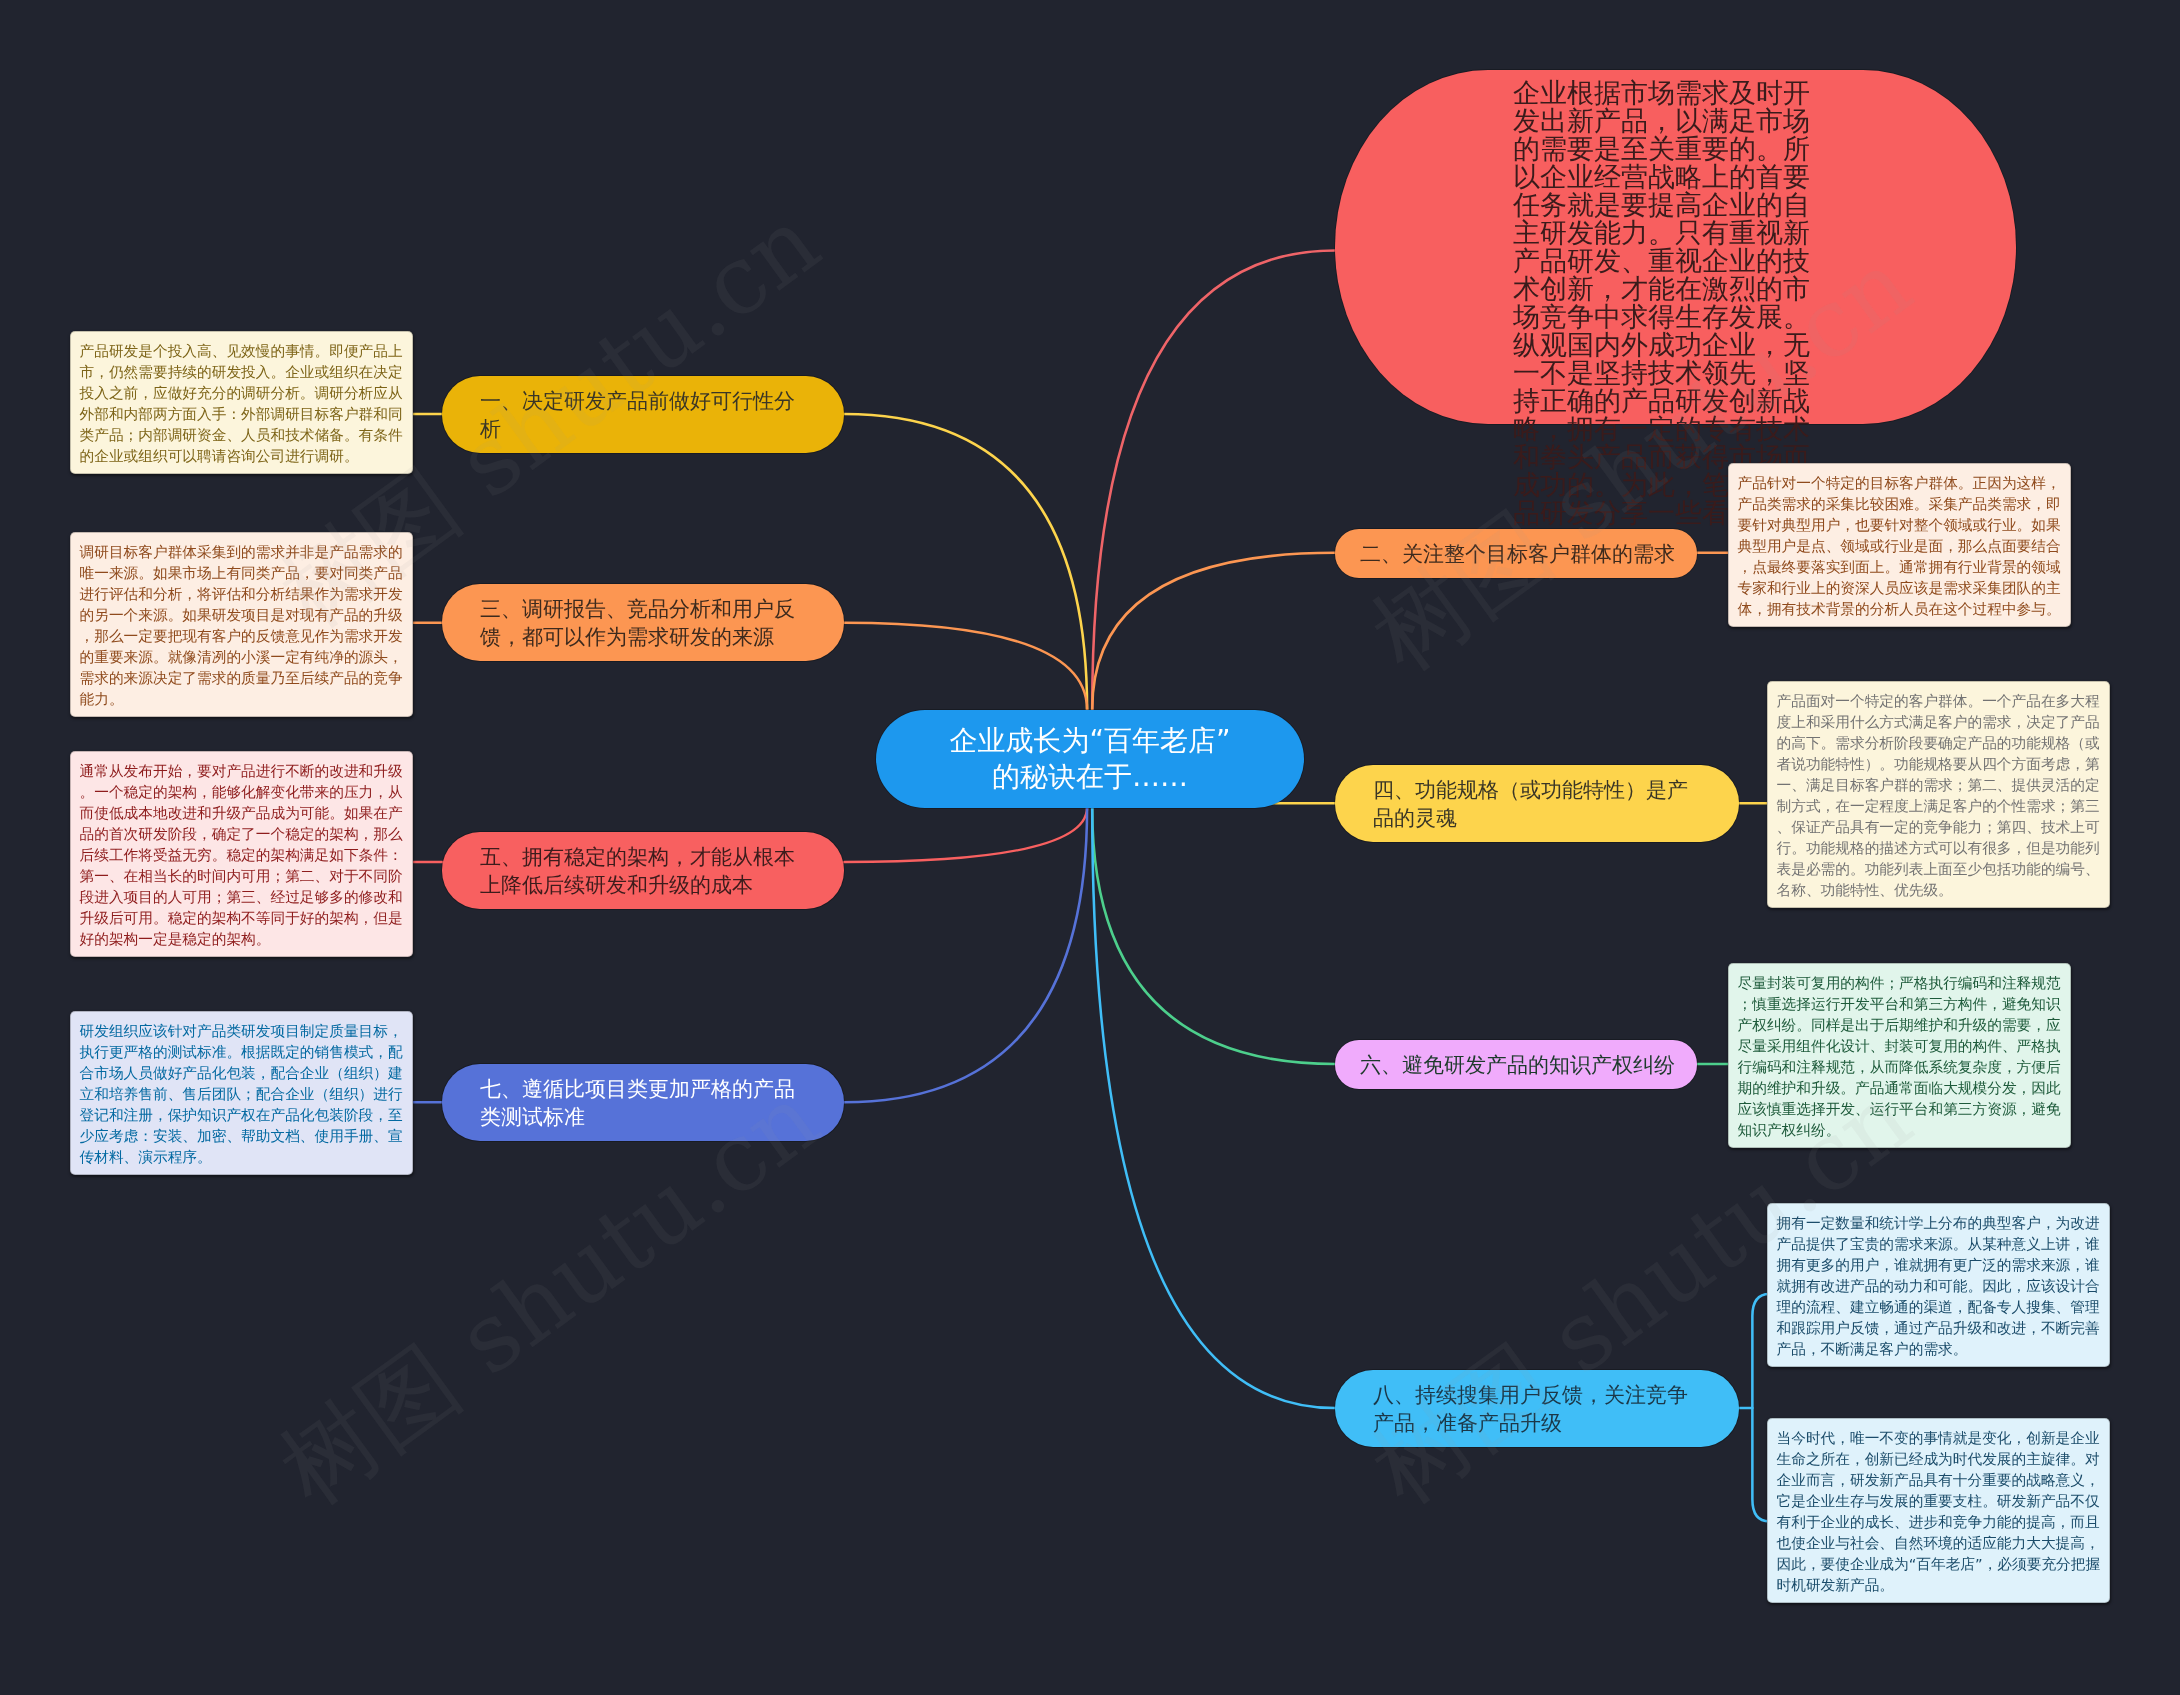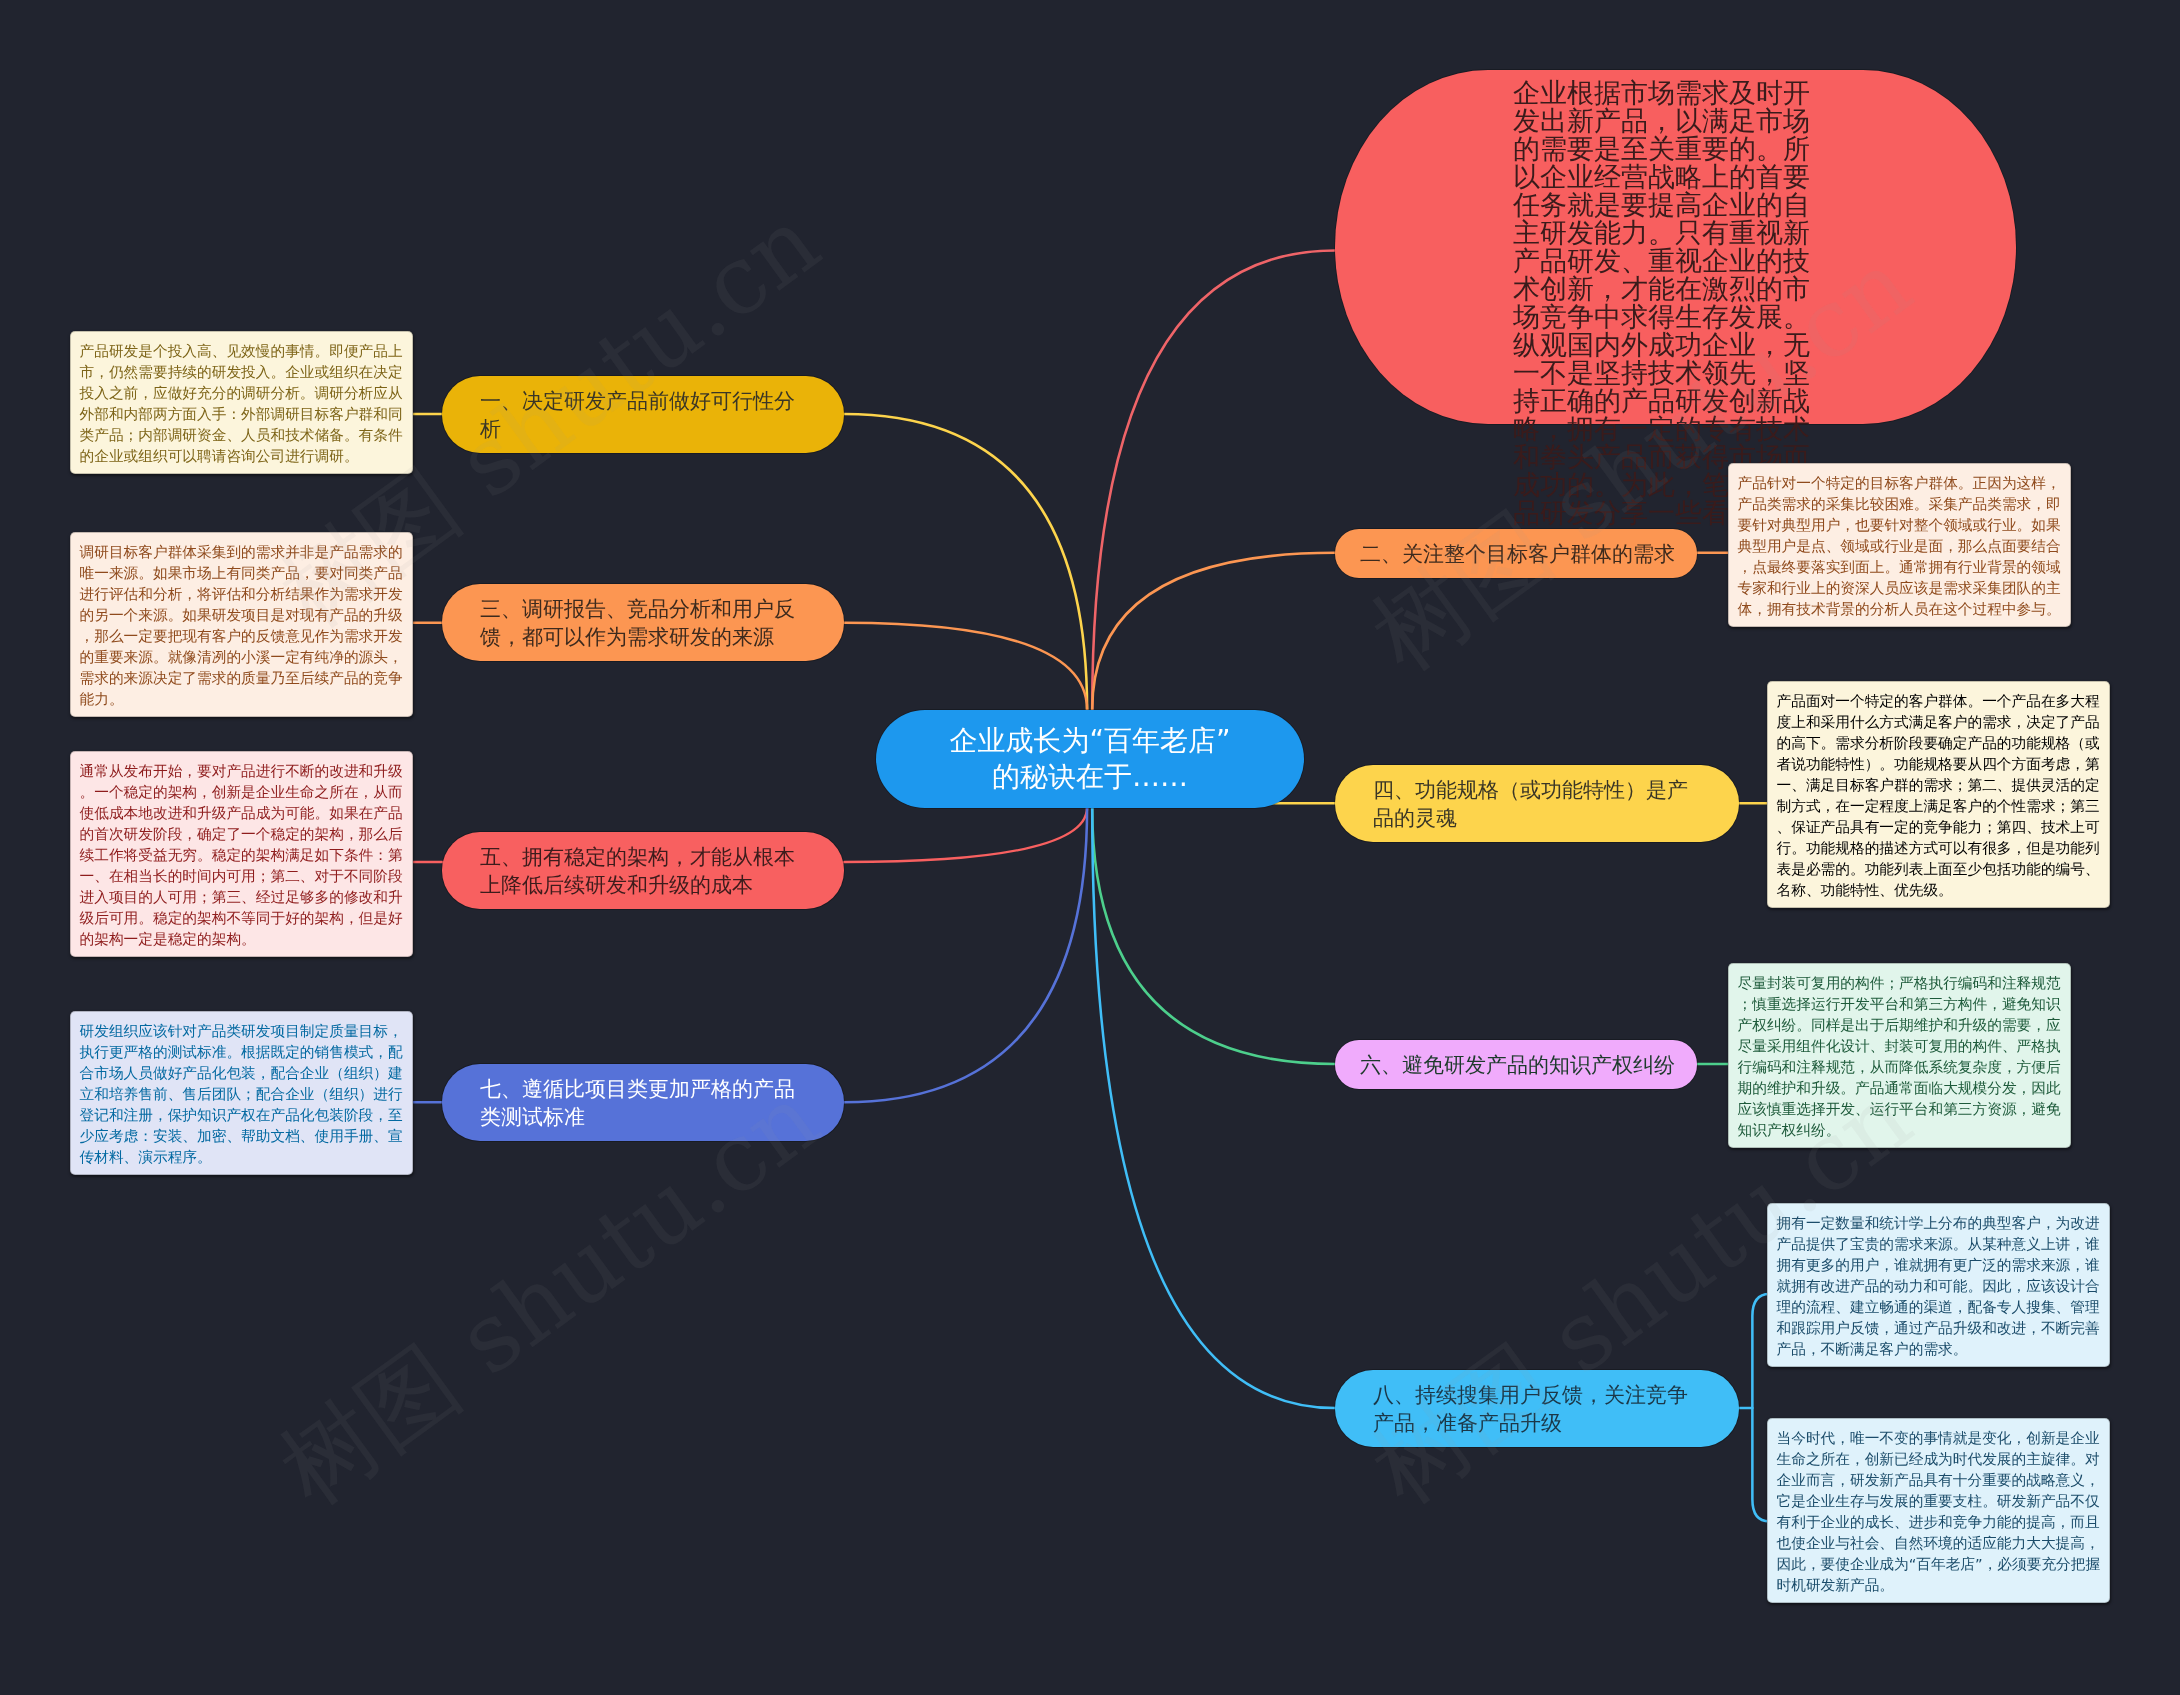--- a/index.html
+++ b/index.html
@@ -122,25 +122,25 @@
 </div>
 <div class="node one" style="left: 1335px; top: 1040px; width: 362px; background: #f0abfc;">
   <span class="node-text" style="color: rgb(29, 58, 43);">六、避免研发产品的知识产权纠纷</span>
 </div>
 <div class="node two" style="left: 1335px; top: 1370px; width: 404px; background: rgb(64, 190, 247);">
   <span class="node-text" style="color: rgb(27, 55, 72);">八、持续搜集用户反馈，关注竞争产品，准备产品升级</span>
 </div>
 
 <div class="detail" style="left: 70px; top: 331px; background: rgb(252, 245, 220); color: rgb(125, 100, 23);">产品研发是个投入高、见效慢的事情。即便产品上市，仍然需要持续的研发投入。企业或组织在决定投入之前，应做好充分的调研分析。调研分析应从外部和内部两方面入手：外部调研目标客户群和同类产品；内部调研资金、人员和技术储备。有条件的企业或组织可以聘请咨询公司进行调研。</div>
 <div class="detail" style="left: 70px; top: 532px; background: rgb(253, 238, 227); color: rgb(143, 74, 28);">调研目标客户群体采集到的需求并非是产品需求的唯一来源。如果市场上有同类产品，要对同类产品进行评估和分析，将评估和分析结果作为需求开发的另一个来源。如果研发项目是对现有产品的升级，那么一定要把现有客户的反馈意见作为需求开发的重要来源。就像清冽的小溪一定有纯净的源头，需求的来源决定了需求的质量乃至后续产品的竞争能力。</div>
-<div class="detail" style="left: 70px; top: 751px; background: rgb(253, 230, 230); color: rgb(142, 28, 28);">通常从发布开始，要对产品进行不断的改进和升级。一个稳定的架构，创新是企业生命之所在，从而使低成本地改进和升级产品成为可能。如果在产品的首次研发阶段，确定了一个稳定的架构，那么后续工作将受益无穷。稳定的架构满足如下条件：第一、在相当长的时间内可用；第二、对于不同阶段进入项目的人可用；第三、经过足够多的修改和升级后可用。稳定的架构不等同于好的架构，但是好的架构一定是稳定的架构。</div>
+<div class="detail" style="left: 70px; top: 751px; background: rgb(253, 230, 230); color: rgb(142, 28, 28);">通常从发布开始，要对产品进行不断的改进和升级。一个稳定的架构，能够化解变化带来的压力，从而使低成本地改进和升级产品成为可能。如果在产品的首次研发阶段，确定了一个稳定的架构，那么后续工作将受益无穷。稳定的架构满足如下条件：第一、在相当长的时间内可用；第二、对于不同阶段进入项目的人可用；第三、经过足够多的修改和升级后可用。稳定的架构不等同于好的架构，但是好的架构一定是稳定的架构。</div>
 <div class="detail" style="left: 70px; top: 1011px; background: rgb(224, 228, 246); color: #0369a1;">研发组织应该针对产品类研发项目制定质量目标，执行更严格的测试标准。根据既定的销售模式，配合市场人员做好产品化包装，配合企业（组织）建立和培养售前、售后团队；配合企业（组织）进行登记和注册，保护知识产权在产品化包装阶段，至少应考虑：安装、加密、帮助文档、使用手册、宣传材料、演示程序。</div>
 
 <div class="detail" style="left: 1728px; top: 463px; background: rgb(253, 238, 227); color: rgb(143, 74, 28);">产品针对一个特定的目标客户群体。正因为这样，产品类需求的采集比较困难。采集产品类需求，即要针对典型用户，也要针对整个领域或行业。如果典型用户是点、领域或行业是面，那么点面要结合，点最终要落实到面上。通常拥有行业背景的领域专家和行业上的资深人员应该是需求采集团队的主体，拥有技术背景的分析人员在这个过程中参与。</div>
-<div class="detail" style="left: 1767px; top: 681px; background: rgb(252, 245, 220); color: #000000;">产品面对一个特定的客户群体。一个产品在多大程度上和采用什么方式满足客户的需求，决定了产品的高下。需求分析阶段要确定产品的功能规格（或者说功能特性）。功能规格要从四个方面考虑，第一、满足目标客户群的需求；第二、提供灵活的定制方式，在一定程度上满足客户的个性需求；第三、保证产品具有一定的竞争能力；第四、技术上可行。功能规格的描述方式可以有很多，但是功能列表是必需的。功能列表上面至少包括功能的编号、名称、功能特性、优先级。</div>
+<div class="detail" style="left: 1767px; top: 681px; background: rgb(252, 245, 220); color: #737373;">产品面对一个特定的客户群体。一个产品在多大程度上和采用什么方式满足客户的需求，决定了产品的高下。需求分析阶段要确定产品的功能规格（或者说功能特性）。功能规格要从四个方面考虑，第一、满足目标客户群的需求；第二、提供灵活的定制方式，在一定程度上满足客户的个性需求；第三、保证产品具有一定的竞争能力；第四、技术上可行。功能规格的描述方式可以有很多，但是功能列表是必需的。功能列表上面至少包括功能的编号、名称、功能特性、优先级。</div>
 <div class="detail" style="left: 1728px; top: 963px; background: rgb(225, 245, 235); color: rgb(29, 90, 58);">尽量封装可复用的构件；严格执行编码和注释规范；慎重选择运行开发平台和第三方构件，避免知识产权纠纷。同样是出于后期维护和升级的需要，应尽量采用组件化设计、封装可复用的构件、严格执行编码和注释规范，从而降低系统复杂度，方便后期的维护和升级。产品通常面临大规模分发，因此应该慎重选择开发、运行平台和第三方资源，避免知识产权纠纷。</div>
 <div class="detail" style="left: 1767px; top: 1203px; background: rgb(223, 242, 251); color: rgb(27, 76, 106);">拥有一定数量和统计学上分布的典型客户，为改进产品提供了宝贵的需求来源。从某种意义上讲，谁拥有更多的用户，谁就拥有更广泛的需求来源，谁就拥有改进产品的动力和可能。因此，应该设计合理的流程、建立畅通的渠道，配备专人搜集、管理和跟踪用户反馈，通过产品升级和改进，不断完善产品，不断满足客户的需求。</div>
 <div class="detail" style="left: 1767px; top: 1418px; background: rgb(223, 242, 251); color: rgb(27, 76, 106);">当今时代，唯一不变的事情就是变化，创新是企业生命之所在，创新已经成为时代发展的主旋律。对企业而言，研发新产品具有十分重要的战略意义，它是企业生存与发展的重要支柱。研发新产品不仅有利于企业的成长、进步和竞争力能的提高，而且也使企业与社会、自然环境的适应能力大大提高，因此，要使企业成为“百年老店”，必须要充分把握时机研发新产品。</div>
 
 <div class="wm" style="left:209px;top:362px;">树图 shutu.cn</div>
 <div class="wm" style="left:209px;top:1239px;">树图 shutu.cn</div>
 <div class="wm" style="left:1301px;top:405px;">树图 shutu.cn</div>
 <div class="wm" style="left:1301px;top:1238px;">树图 shutu.cn</div>
 
 

